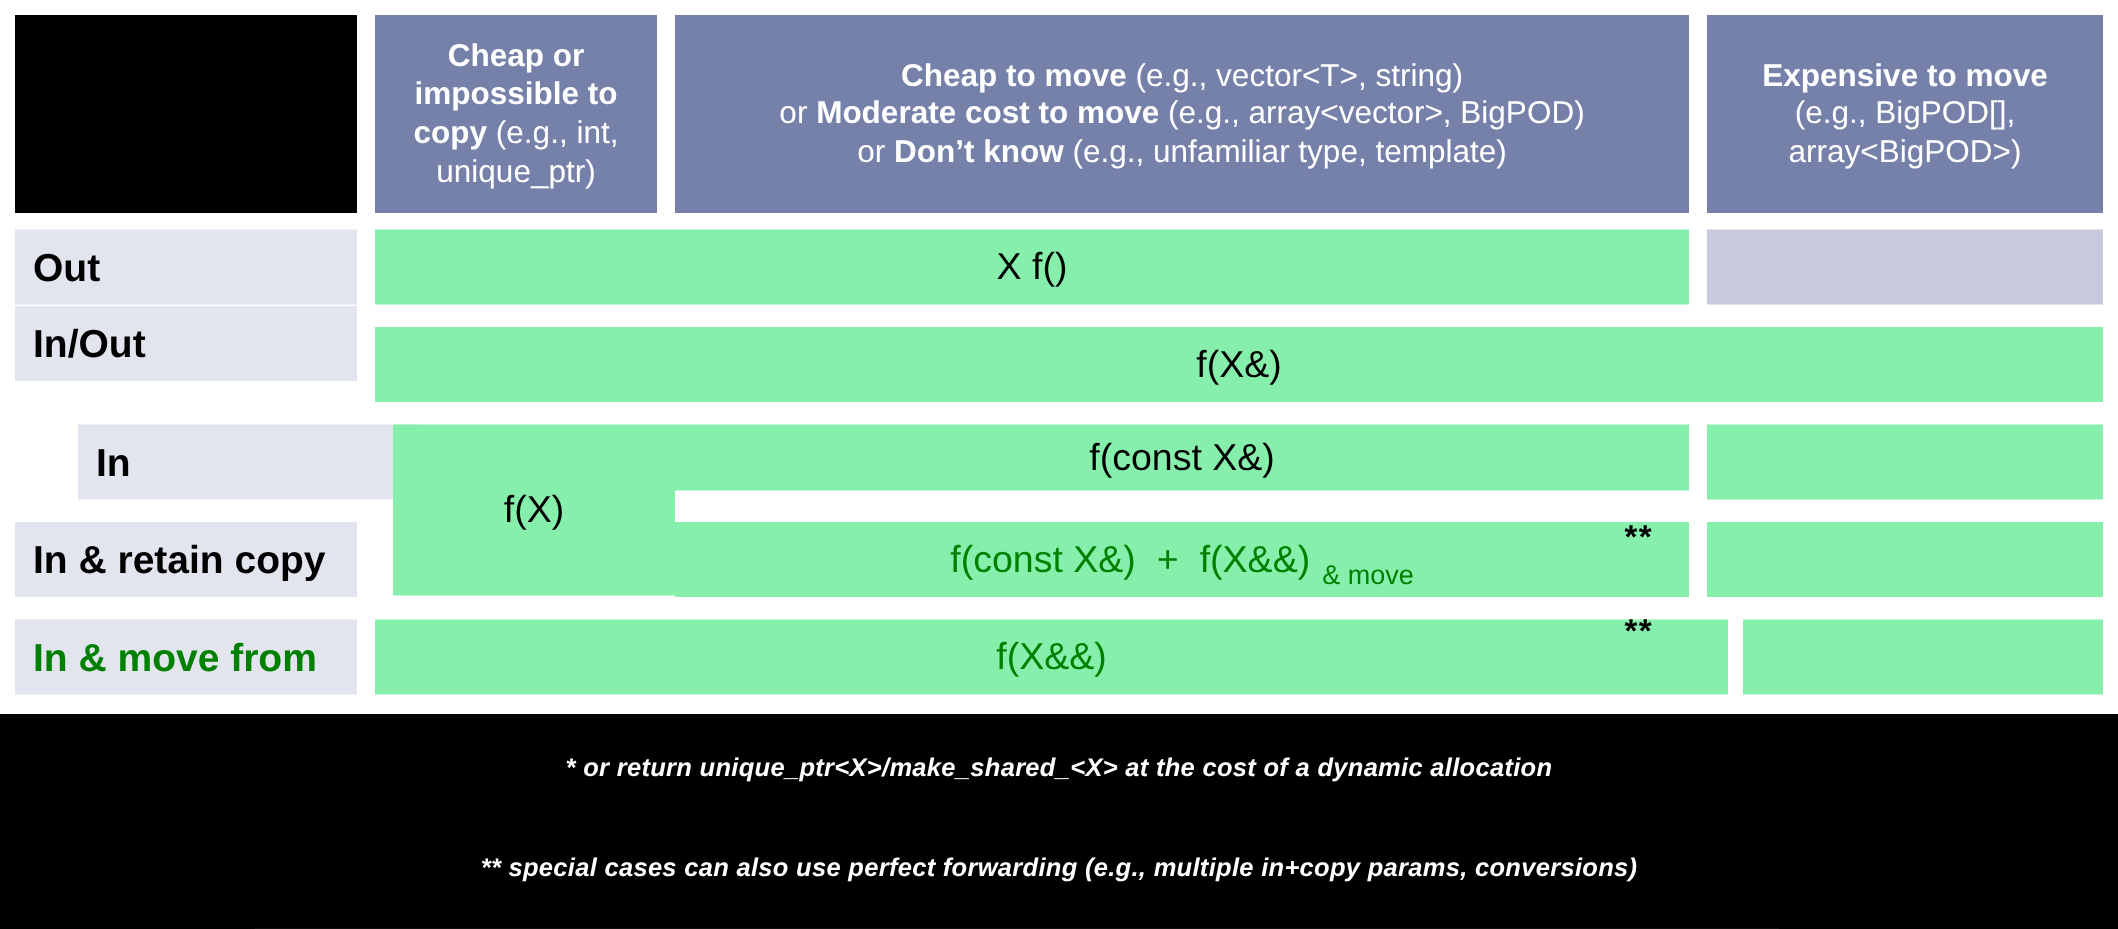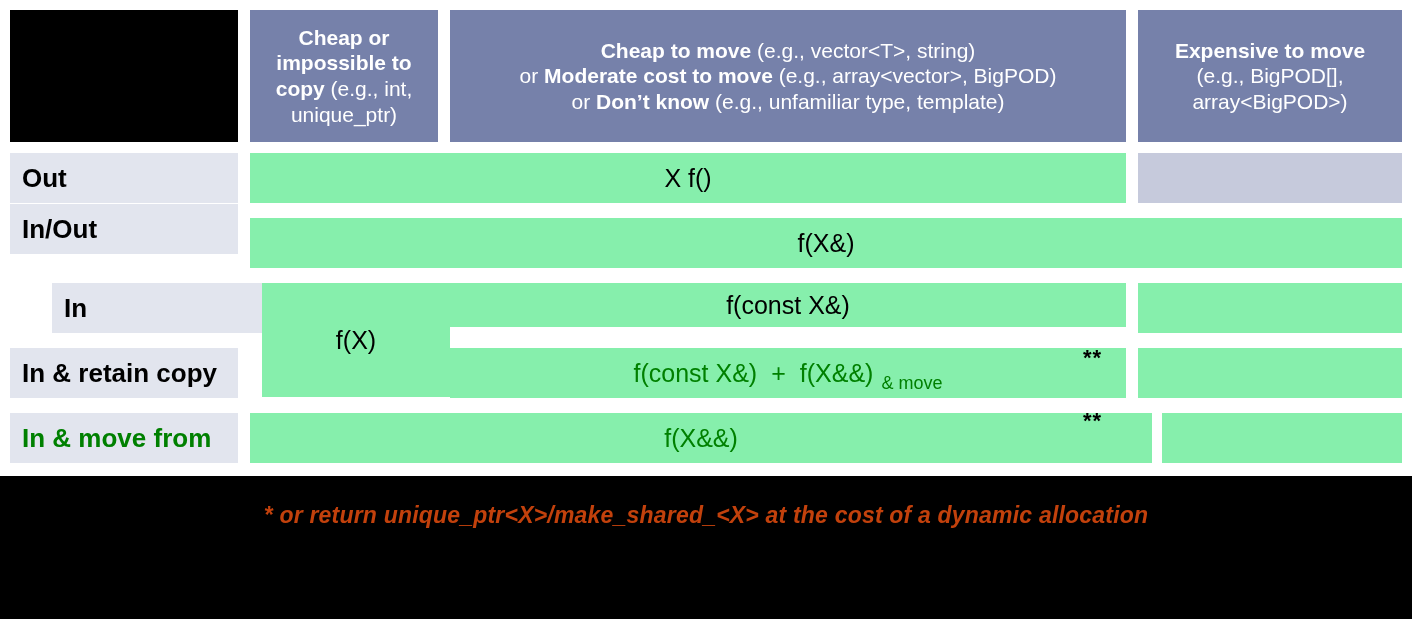--- a/index.html
+++ b/index.html
@@ -129,24 +129,24 @@
     left: 0;
     top: 476px;
     width: 1412px;
     height: 143px;
     background: #000000;
   }
   .footnote {
     position: absolute;
     width: 100%;
     text-align: center;
-    color: #c2410c;
+    color: #ffffff;
     font-style: italic;
     font-weight: bold;
-    font-size: 23px;
+    font-size: 17px;
     letter-spacing: 0.2px;
   }
   .fn-1 { top: 26px; }
   .fn-2 { top: 93px; }
 </style>
 </head>
 <body>
 
 <div id="root">
 
@@ -227,15 +227,16 @@
   <span class="stars stars-retain">**</span>
 
   <div class="cell body-cell c-movefrom">
     <span class="green-text">f(X&amp;&amp;)</span>
   </div>
   <div class="cell body-cell c-right-move"></div>
   <span class="stars stars-move">**</span>
 
   <div class="footnotes">
     <div class="footnote fn-1">* or return unique_ptr&lt;X&gt;/make_shared_&lt;X&gt; at the cost of a dynamic allocation</div>
+    <div class="footnote fn-2">** special cases can also use perfect forwarding (e.g., multiple in+copy params, conversions)</div>
   </div>
 
 </div>
 
 </body></html>

